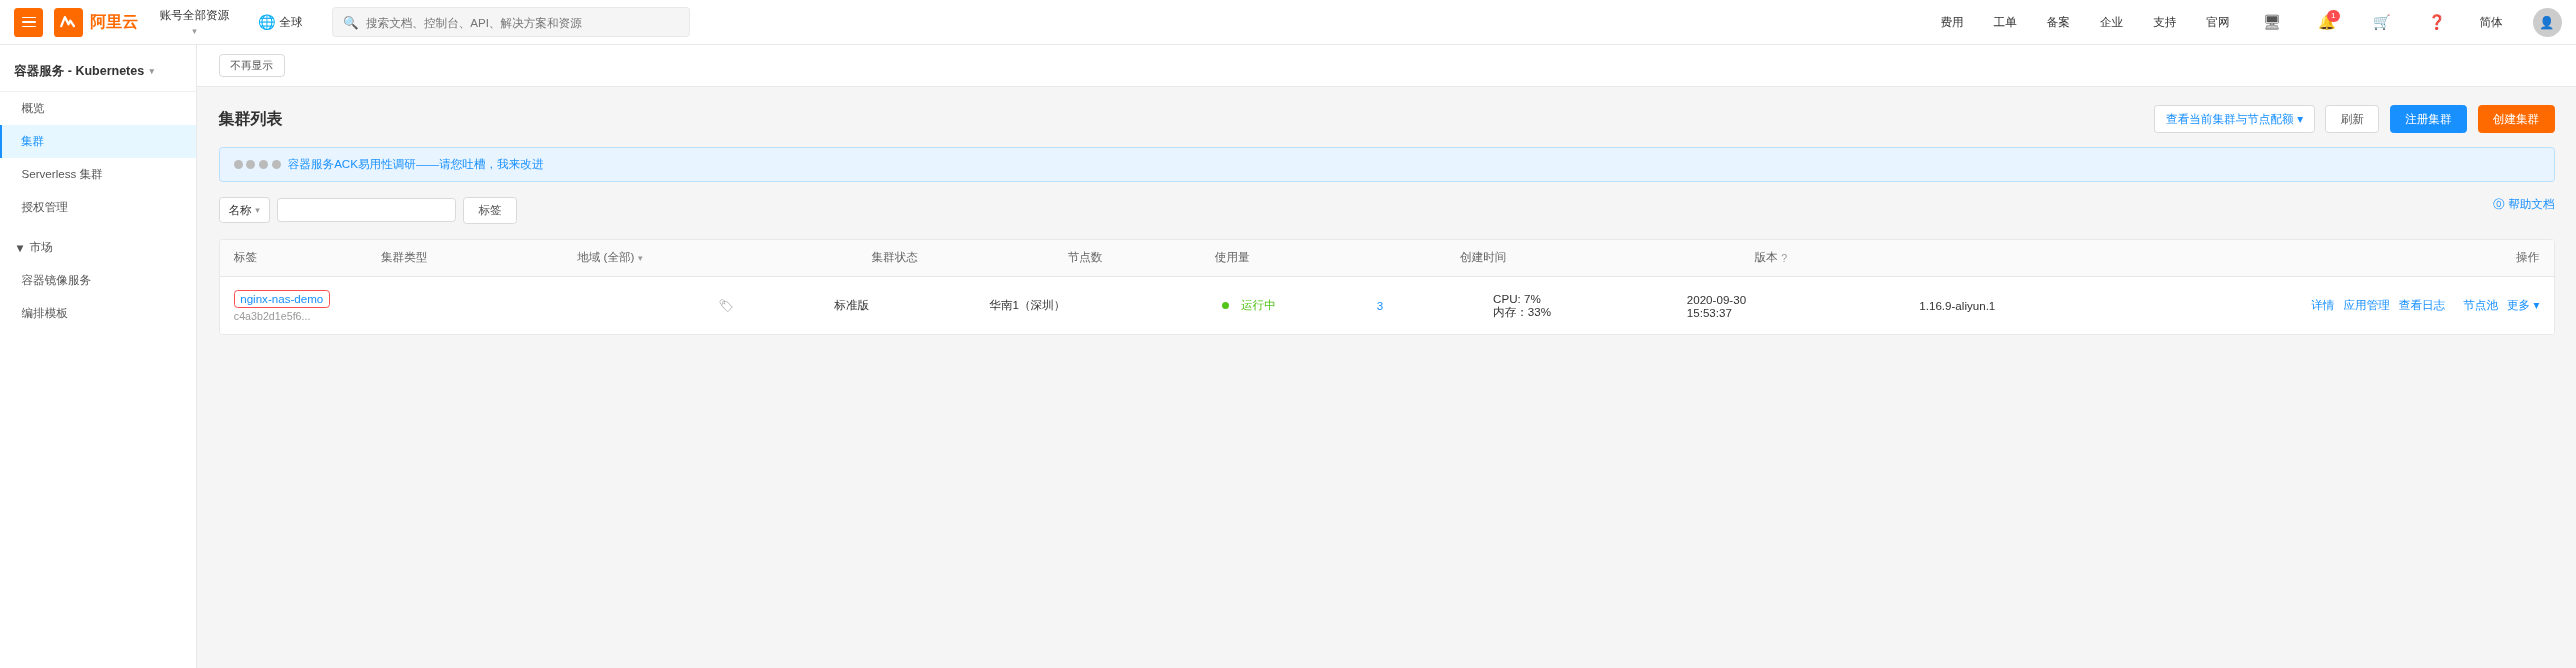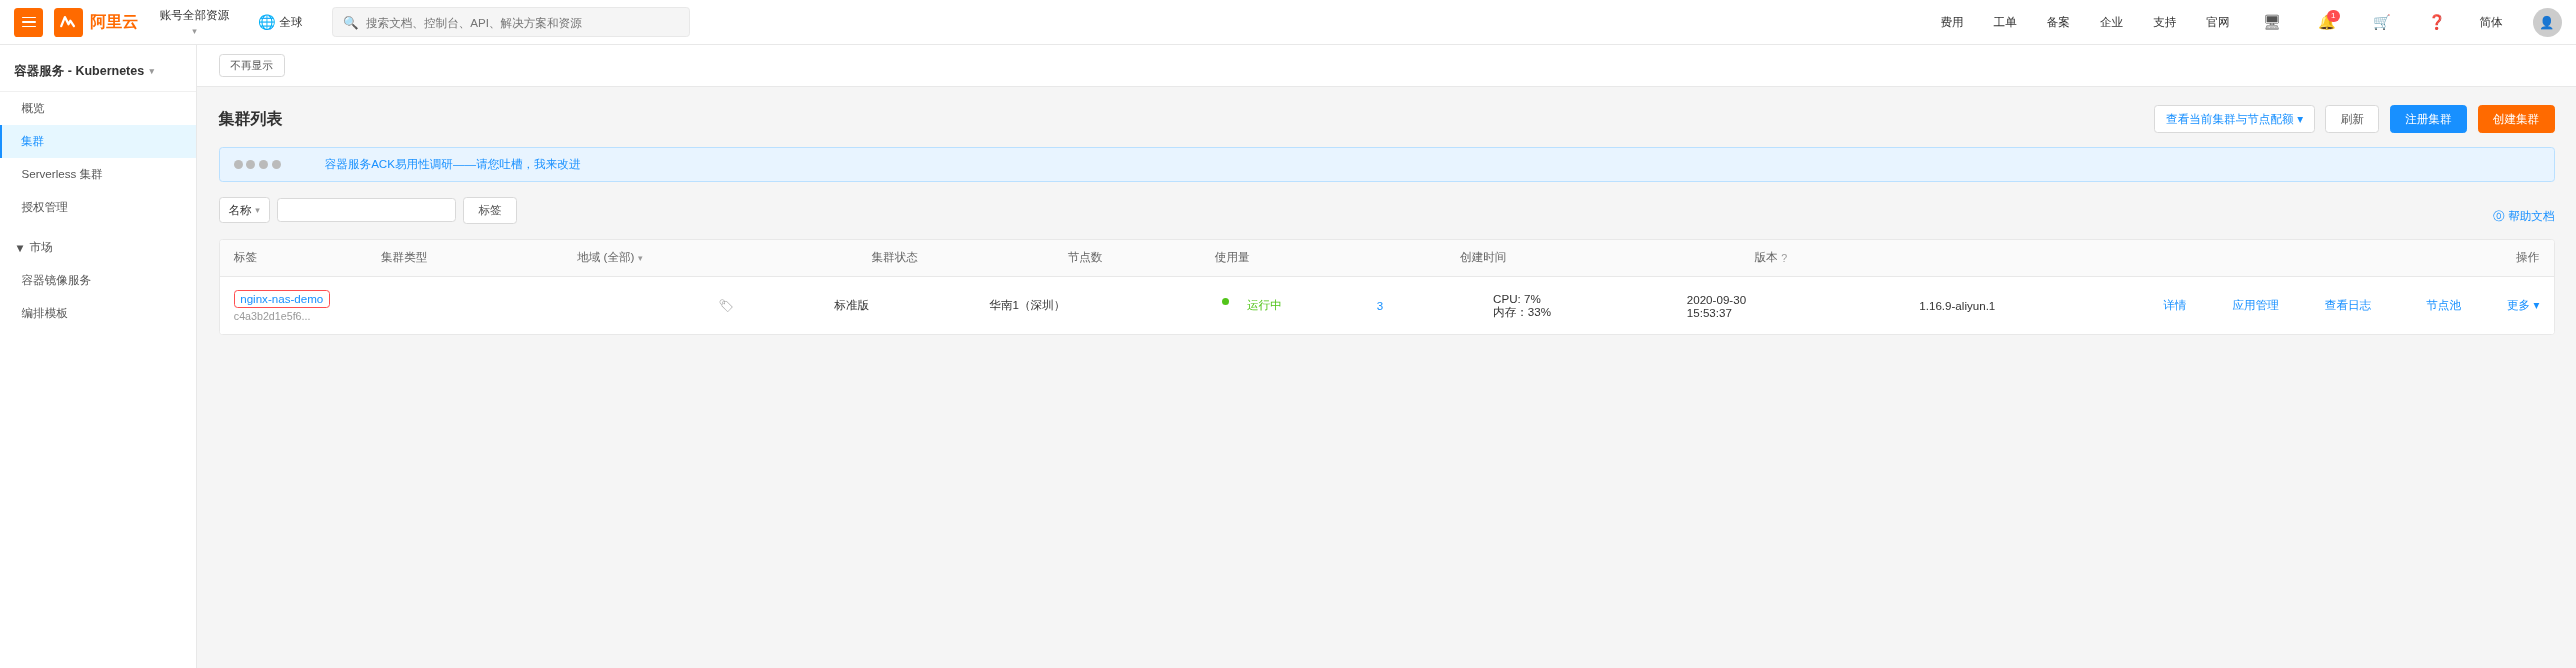--- a/index.html
+++ b/index.html
@@ -182,21 +182,21 @@
       display: flex;
       align-items: center;
       gap: 7.2px;
     }
     .survey-dots { display: flex; gap: 3.6px; }
     .survey-dot { width: 9px; height: 9px; border-radius: 50%; }
 
     
     .filter-bar {
       display: flex;
-      align-items: flex-end;
+      align-items: flex-start;
       gap: 7.2px;
       margin-bottom: 14.3px;
       justify-content: space-between;
     }
     .filter-left { display: flex; align-items: center; gap: 7.2px; }
     .filter-select {
       display: flex; align-items: center; gap: 3.6px;
       border: 0.9px solid #d9d9d9; border-radius: 3.6px;
       padding: 4.5px 9px; background: #fff; cursor: pointer; font-size: 11.6px;
     }
@@ -216,30 +216,30 @@
     .col-tag { flex: 0.6; min-width: 54px; }
     .col-type { flex: 0.8; min-width: 63px; }
     .col-region { flex: 1.2; min-width: 99px; display: flex; align-items: center; gap: 3.6px; }
     .col-status { flex: 0.8; min-width: 63px; }
     .col-nodes { flex: 0.6; min-width: 45px; }
     .col-usage { flex: 1; min-width: 81px; }
     .col-created { flex: 1.2; min-width: 99px; }
     .col-version { flex: 1.2; min-width: 99px; display: flex; align-items: center; gap: 3.6px; }
     .col-actions { flex: 2; min-width: 161px; text-align: right; display: flex; justify-content: flex-end; align-items: center; gap: 9px; }
 
-    .status-running { display: flex; align-items: flex-start; gap: 18px; color: #52c41a; }
+    .status-running { display: flex; align-items: center; gap: 12px; color: #52c41a; }
     .status-dot { width: 7.2px; height: 7.2px; border-radius: 50%; background: #52c41a; }
 
     .cluster-name-link {
       color: #1890ff; text-decoration: none; cursor: pointer;
       border: 1.3px solid #ff4d4f; border-radius: 3.6px; padding: 1.8px 5.4px; display: inline-block;
     }
     .cluster-id { color: #999; font-size: 10.7px; margin-top: 1.8px; }
 
-    .action-link { color: #1890ff; cursor: pointer; text-decoration: none; white-space: nowrap; margin-left: 37px; }
+    .action-link { color: #1890ff; cursor: pointer; text-decoration: none; white-space: nowrap; }
 
     .nodes-count { color: #1890ff; cursor: pointer; font-weight: 500; }
 
     .question-icon { color: #999; font-size: 10.7px; cursor: pointer; }
 
     .tag-icon { color: #999; font-size: 12.5px; }
 
     .dropdown-arrow { font-size: 9px; color: #999; }
 
     .chevron { font-size: 9px; color: #999; }

